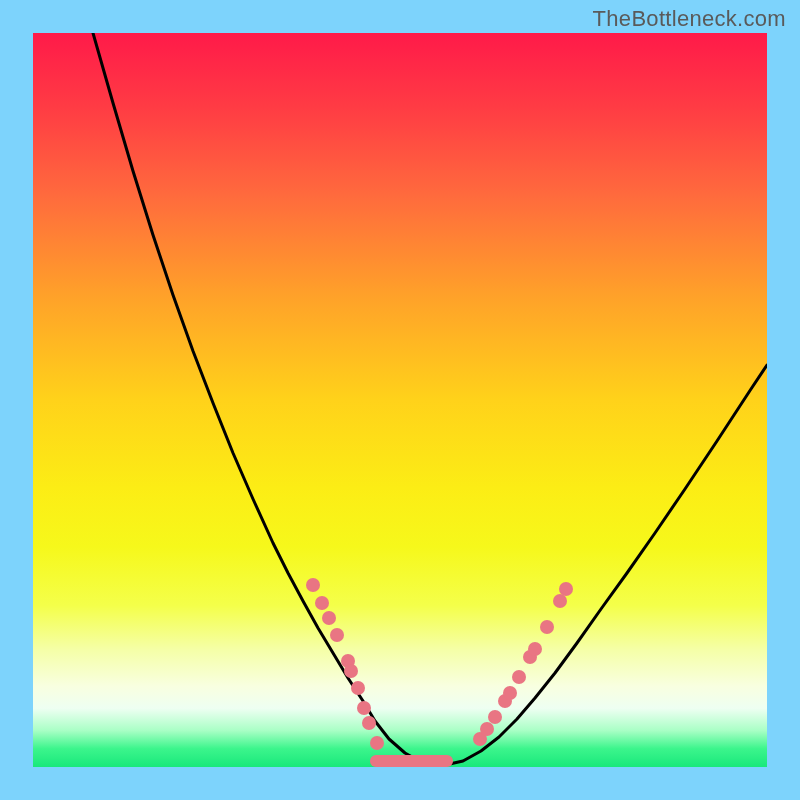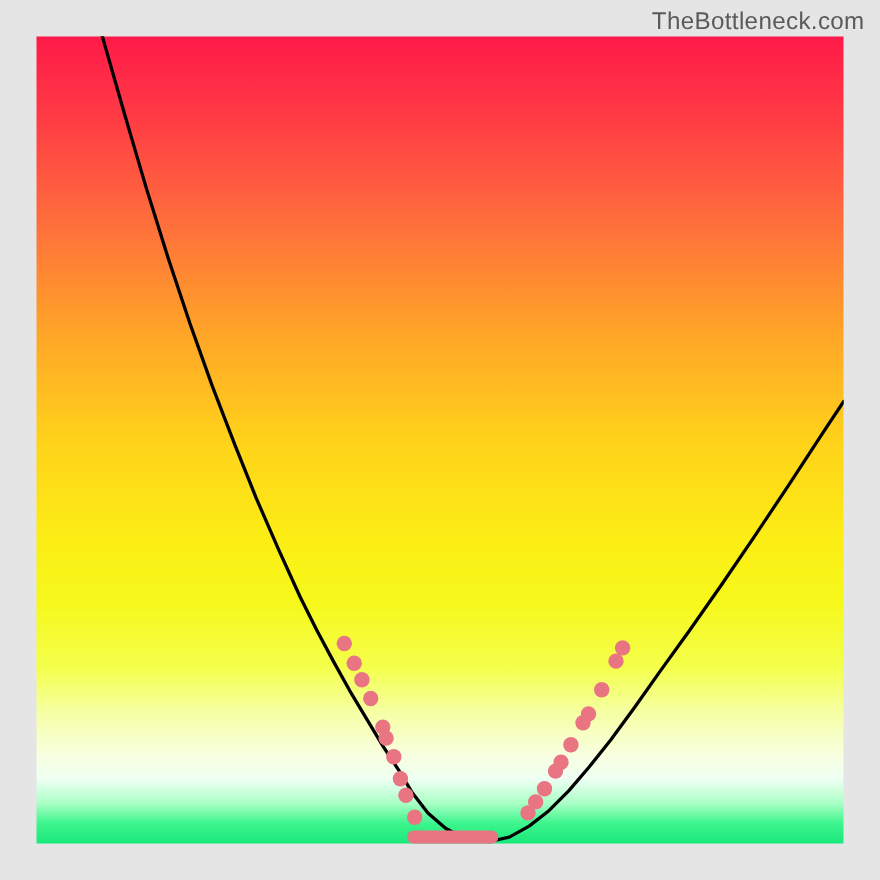--- a/index.html
+++ b/index.html
@@ -10,21 +10,21 @@
     overflow: hidden;
     background: #000;
     font-family: Arial, Helvetica, sans-serif;
   }
   .frame {
     position: absolute;
     left: 0;
     top: 0;
     width: 800px;
     height: 800px;
-    background: #e5e5e5;
+    background: #7dd3fc;
   }
   .plot-area {
     position: absolute;
     left: 33px;
     top: 33px;
     width: 734px;
     height: 734px;
     overflow: hidden;
   }
   .gradient {

